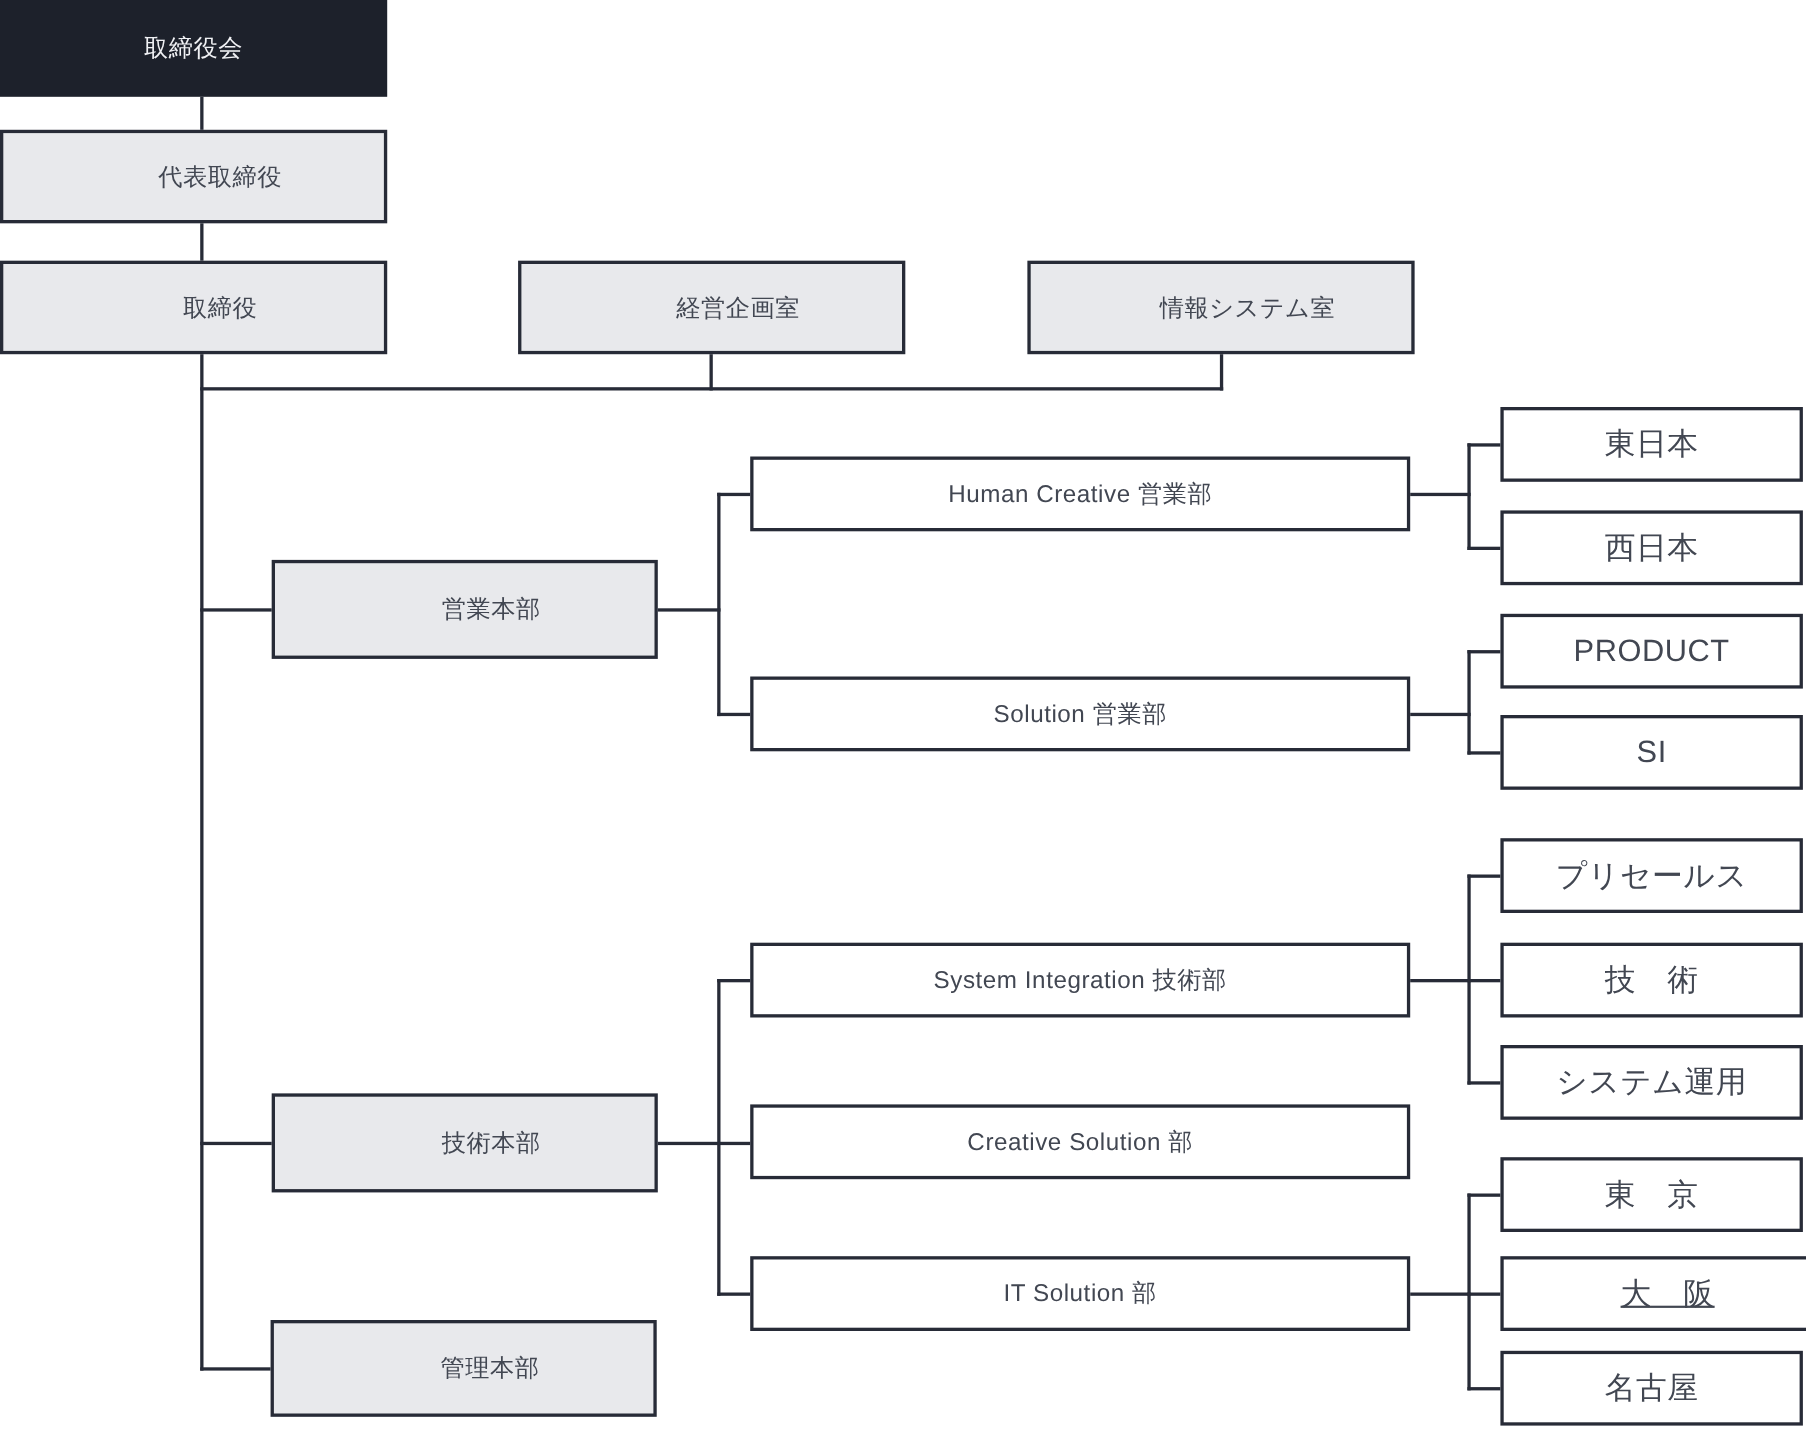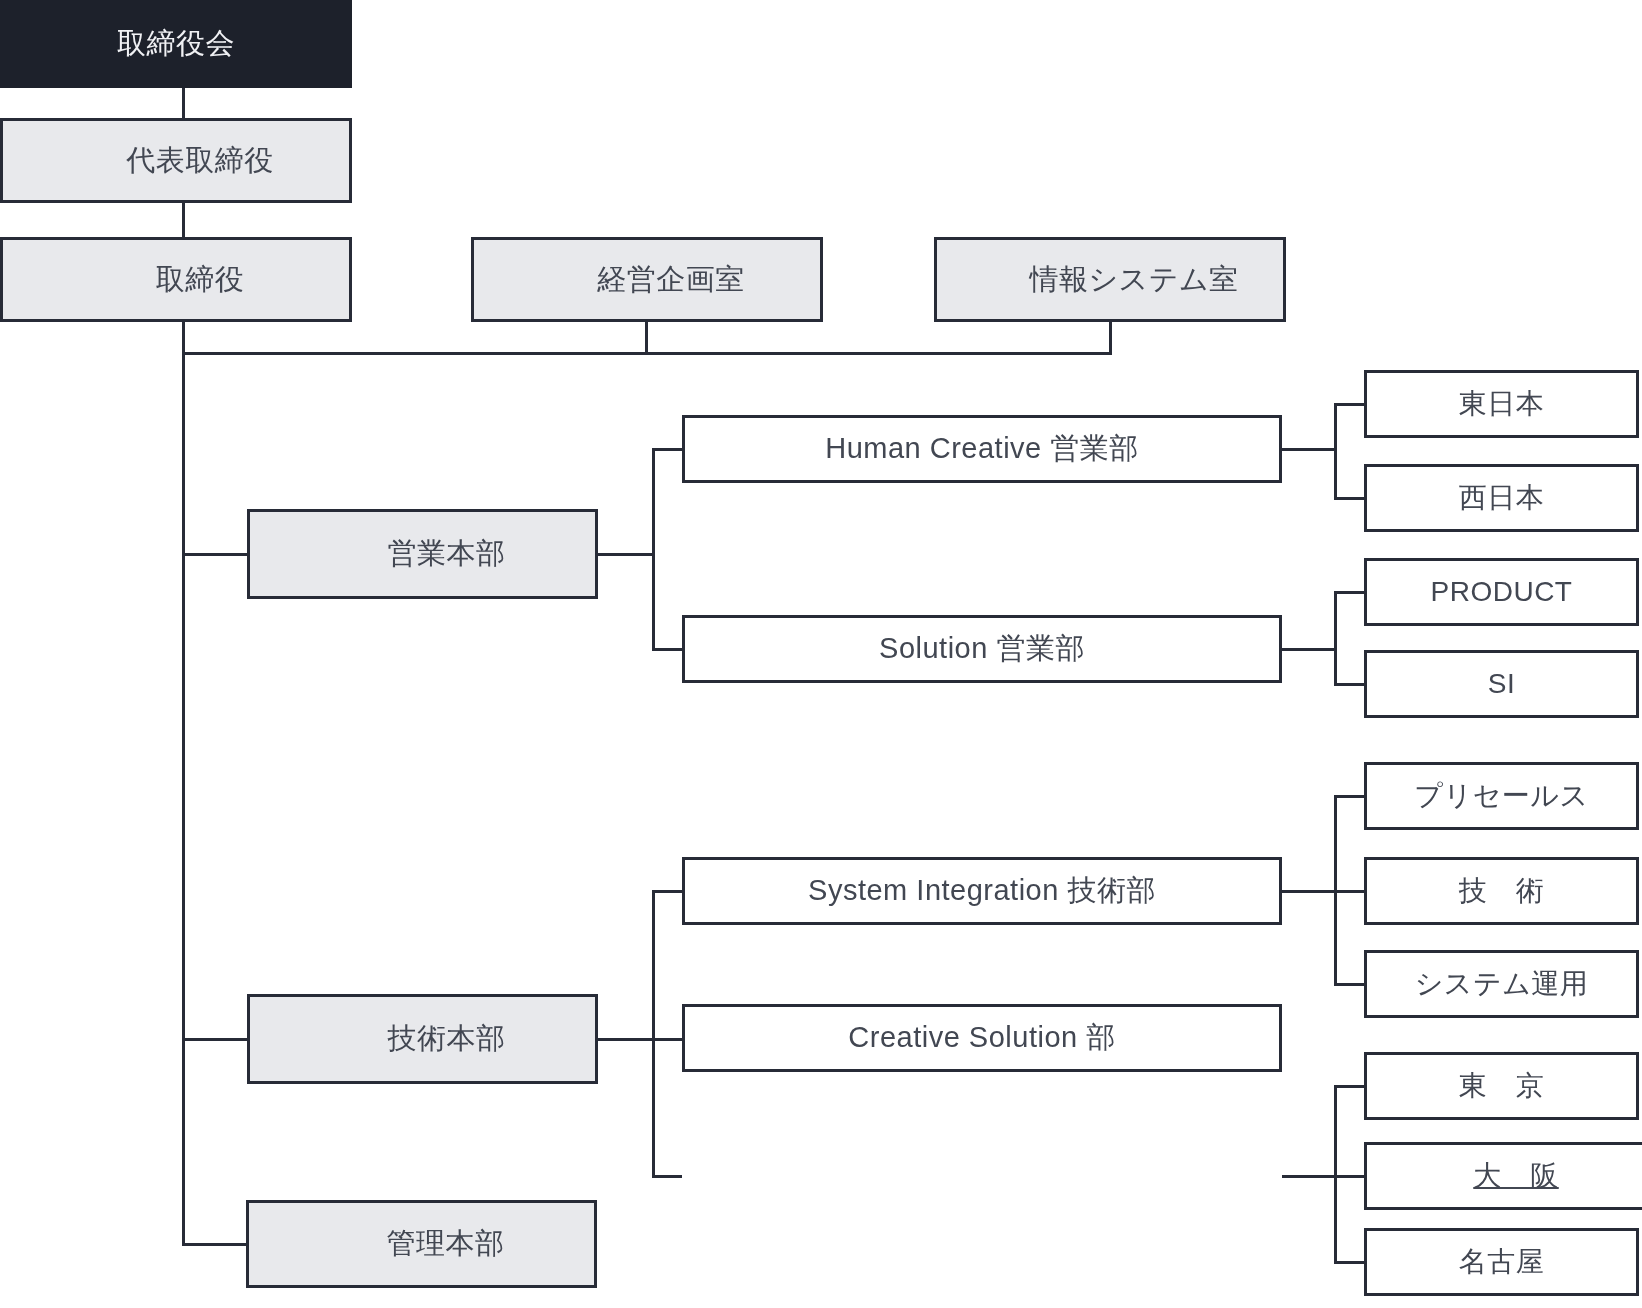--- a/index.html
+++ b/index.html
@@ -22,21 +22,21 @@
   }
   .node {
     position: absolute;
     box-sizing: border-box;
     display: flex;
     align-items: center;
     justify-content: center;
     border: 3px solid var(--border);
     background: var(--white-bg);
     color: var(--text);
-    font-size: 29px;
+    font-size: 22px;
     font-weight: 300;
     letter-spacing: 0.5px;
     white-space: nowrap;
   }
   .node.gray { background: var(--gray-bg); padding-left: 48px; }
   .node.dark { background: var(--dark-bg); border: none; color: var(--text-light); }
   .node.small { font-size: 28px; }
   .vline, .hline { position: absolute; background: var(--line); }
 </style>
 </head>
@@ -74,20 +74,23 @@
       <span>Human Creative 営業部</span>
     </div>
   <div class="node" style="left:682px; top:615px;  width:600px; height:68px;">
       <span>Solution 営業部</span>
     </div>
   <div class="node" style="left:682px; top:857px;  width:600px; height:68px;">
       <span>System Integration 技術部</span>
     </div>
   <div class="node" style="left:682px; top:1004px; width:600px; height:68px;">
       <span>Creative Solution 部</span>
+    </div>
+  <div class="node" style="left:682px; top:1142px; width:600px; height:68px;">
+      <span>IT Solution 部</span>
     </div>
 
   <div class="node small" style="left:1364px; top:370px;  width:275px; height:68px;">
       <span>東日本</span>
     </div>
   <div class="node small" style="left:1364px; top:464px;  width:275px; height:68px;">
       <span>西日本</span>
     </div>
   <div class="node small" style="left:1364px; top:558px;  width:275px; height:68px;">
       <span>PRODUCT</span>

